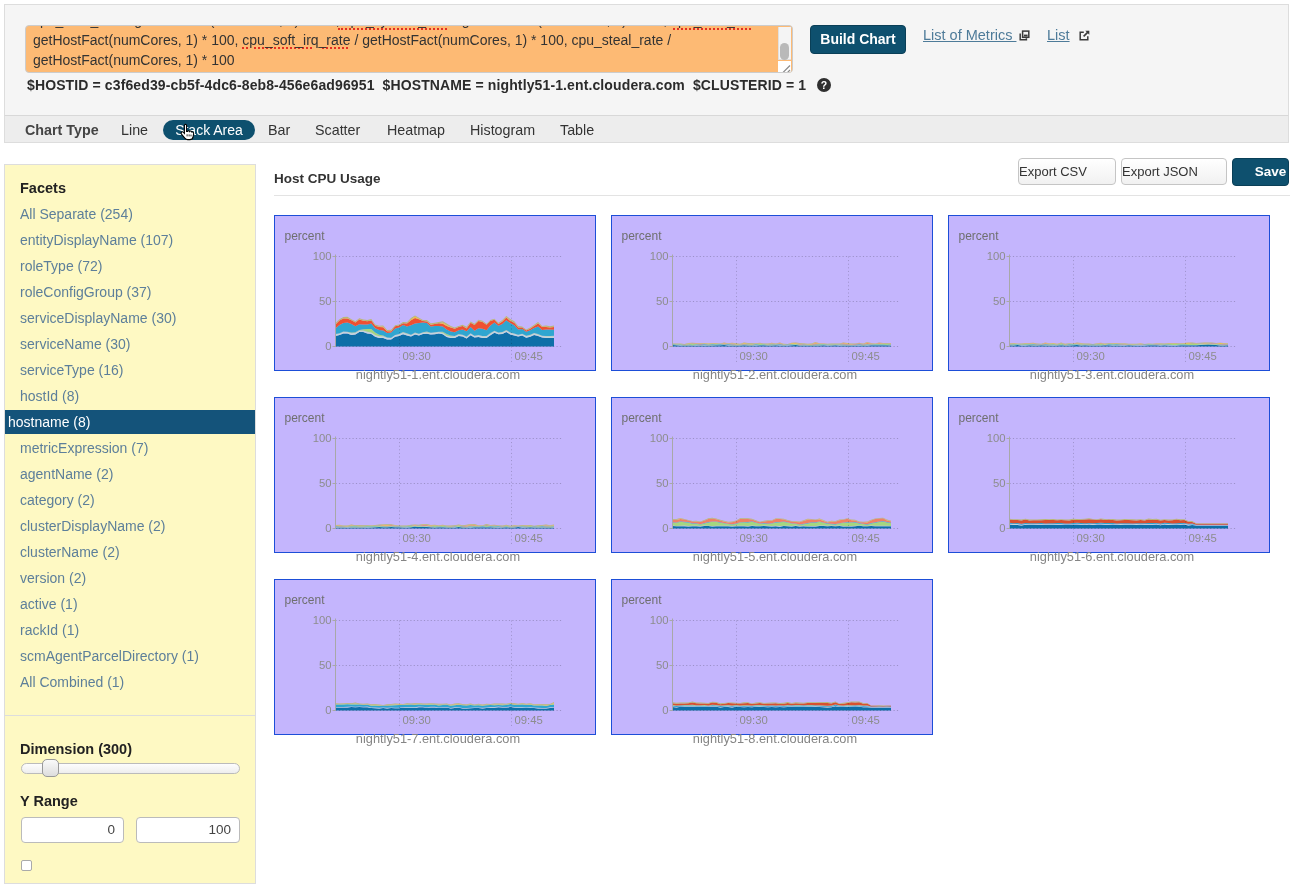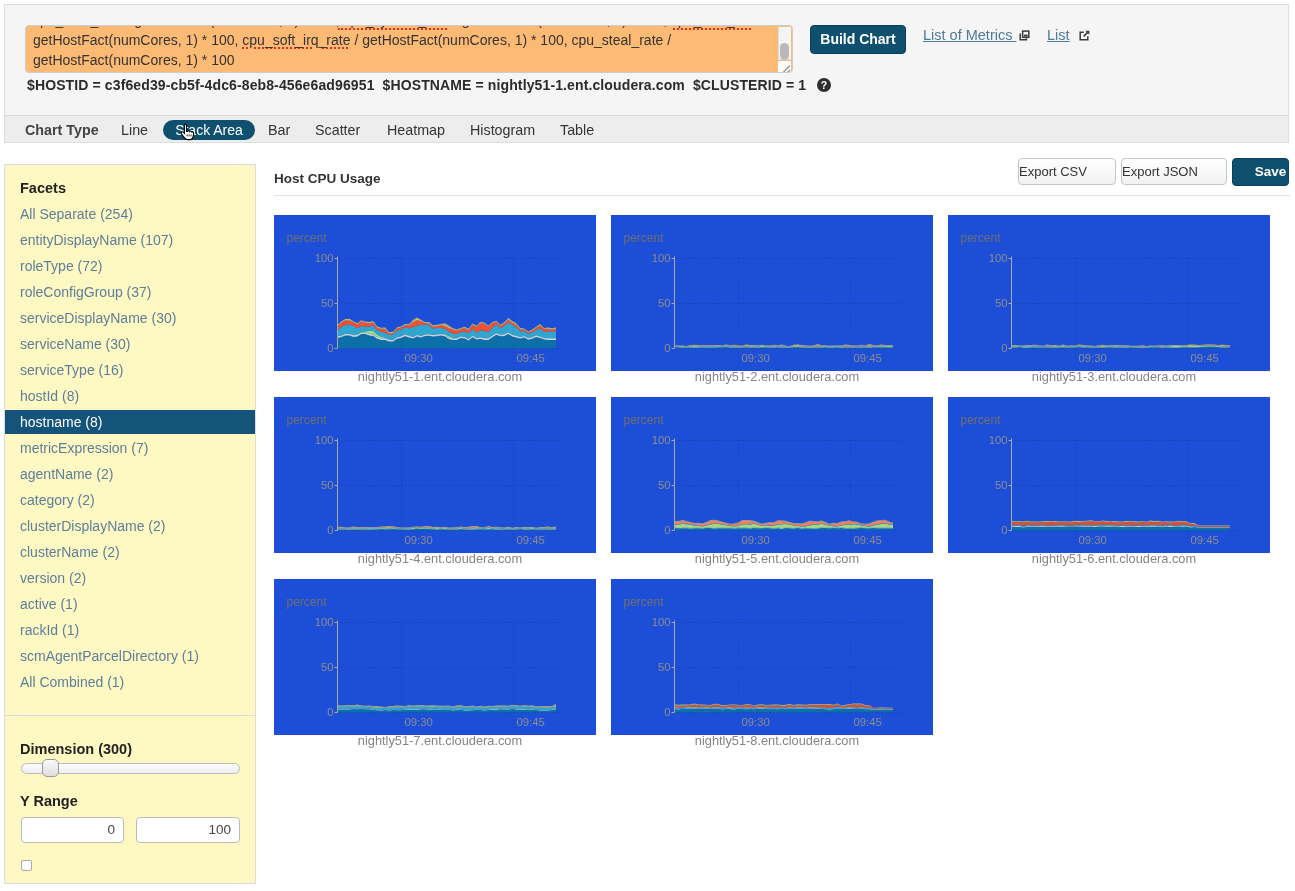--- a/index.html
+++ b/index.html
@@ -28,39 +28,39 @@
   font-size:14px; font-weight:bold; text-align:center; line-height:27px; }
 a.hdr { color:#4e7b99; text-decoration:underline; font-size:14.5px; }
 #tabrow .lbl { position:absolute; top:6px; font-size:14.3px; color:#333; }
 #pill { position:absolute; left:163px; top:120px; width:92px; height:20px; border-radius:11px;
   background:#0e506e; color:#fff; font-size:14px; text-align:center; line-height:20px; z-index:5; }
 #sidebar { position:absolute; left:4px; top:164px; width:252px; height:720px;
   background:#fef9c3; border:1px solid #ddd; }
 #sidebar .hd { position:absolute; left:15px; font-weight:bold; font-size:14.5px; color:#222; line-height:16px; }
 .fitem { position:absolute; left:15px; height:24px; font-size:14px; color:#5d7f9a; line-height:24px; }
 .fsel { position:absolute; left:0; width:250px; height:24px; background:#14537a; color:#fff;
-  font-size:14px; line-height:24px; padding-left:15px; }
+  font-size:14px; line-height:24px; padding-left:3px; }
 #divider { position:absolute; left:0; top:550px; width:250px; border-top:1px solid #ddd; }
 #slider { position:absolute; left:16px; top:598px; width:219px; height:11px;
   background:linear-gradient(#fdfdfd,#eee); border:1px solid #bbb; border-radius:6px; }
 #sthumb { position:absolute; left:37px; top:594px; width:17px; height:18px;
   background:linear-gradient(#fafafa,#ddd); border:1px solid #999; border-radius:5px; }
 .yin { position:absolute; top:652px; height:26px; background:#fff; border:1px solid #bbb;
   border-radius:4px; font-size:13.5px; color:#444; text-align:right; line-height:24px; padding-right:8px; }
 #cb { position:absolute; left:16px; top:695px; width:11px; height:11px; background:#fff;
   border:1px solid #aaa; border-radius:2px; }
 #cblbl { position:absolute; left:34px; top:691px; font-size:13.5px; color:#555;margin-top:34px; }
 #main-title { position:absolute; left:274px; top:170.5px; font-size:13.5px; font-weight:bold; color:#333; }
 .btn { position:absolute; top:158px; height:27px; background:linear-gradient(#fff,#f1f1f1);
   border:1px solid #c5c5c5; border-radius:4px; font-size:13px; color:#333; text-align:left; }
 #savebtn { position:absolute; left:1232px; top:158px; width:57px; height:28px;
   background:#0e506e; border:1px solid #0a3f57; border-radius:4px; color:#fff; font-size:13.5px;
   font-weight:bold; text-align:center; line-height:26px;padding-left:20px; }
 #mainhr { position:absolute; left:274px; top:195px; width:1016px; border-top:1px solid #e3e3e3; }
-.card { position:absolute; width:322px; height:156px; background:#1d4ed8; border:3px solid #1d4ed8; }
+.card { position:absolute; width:322px; height:156px; background:#c4b5fd; border:1px solid #1d4ed8; }
 </style>
 </head>
 <body>
 <div id="header"></div>
 <div id="query">
   <div id="qtext">cpu_user_rate / getHostFact(numCores, 1) * 100, cpu_system_rate / getHostFact(numCores, 1) * 100, cpu_nice_rate /<br>getHostFact(numCores, 1) * 100, <span class="sq">cpu_soft_irq_rate</span> / getHostFact(numCores, 1) * 100, cpu_steal_rate /<br>getHostFact(numCores, 1) * 100</div>
   <div class="sq1" style="left:312px;width:109px"></div>
   <div class="sq1" style="left:647px;width:78px"></div>
   <div id="qsb">
       <div id="qthumb"></div>

